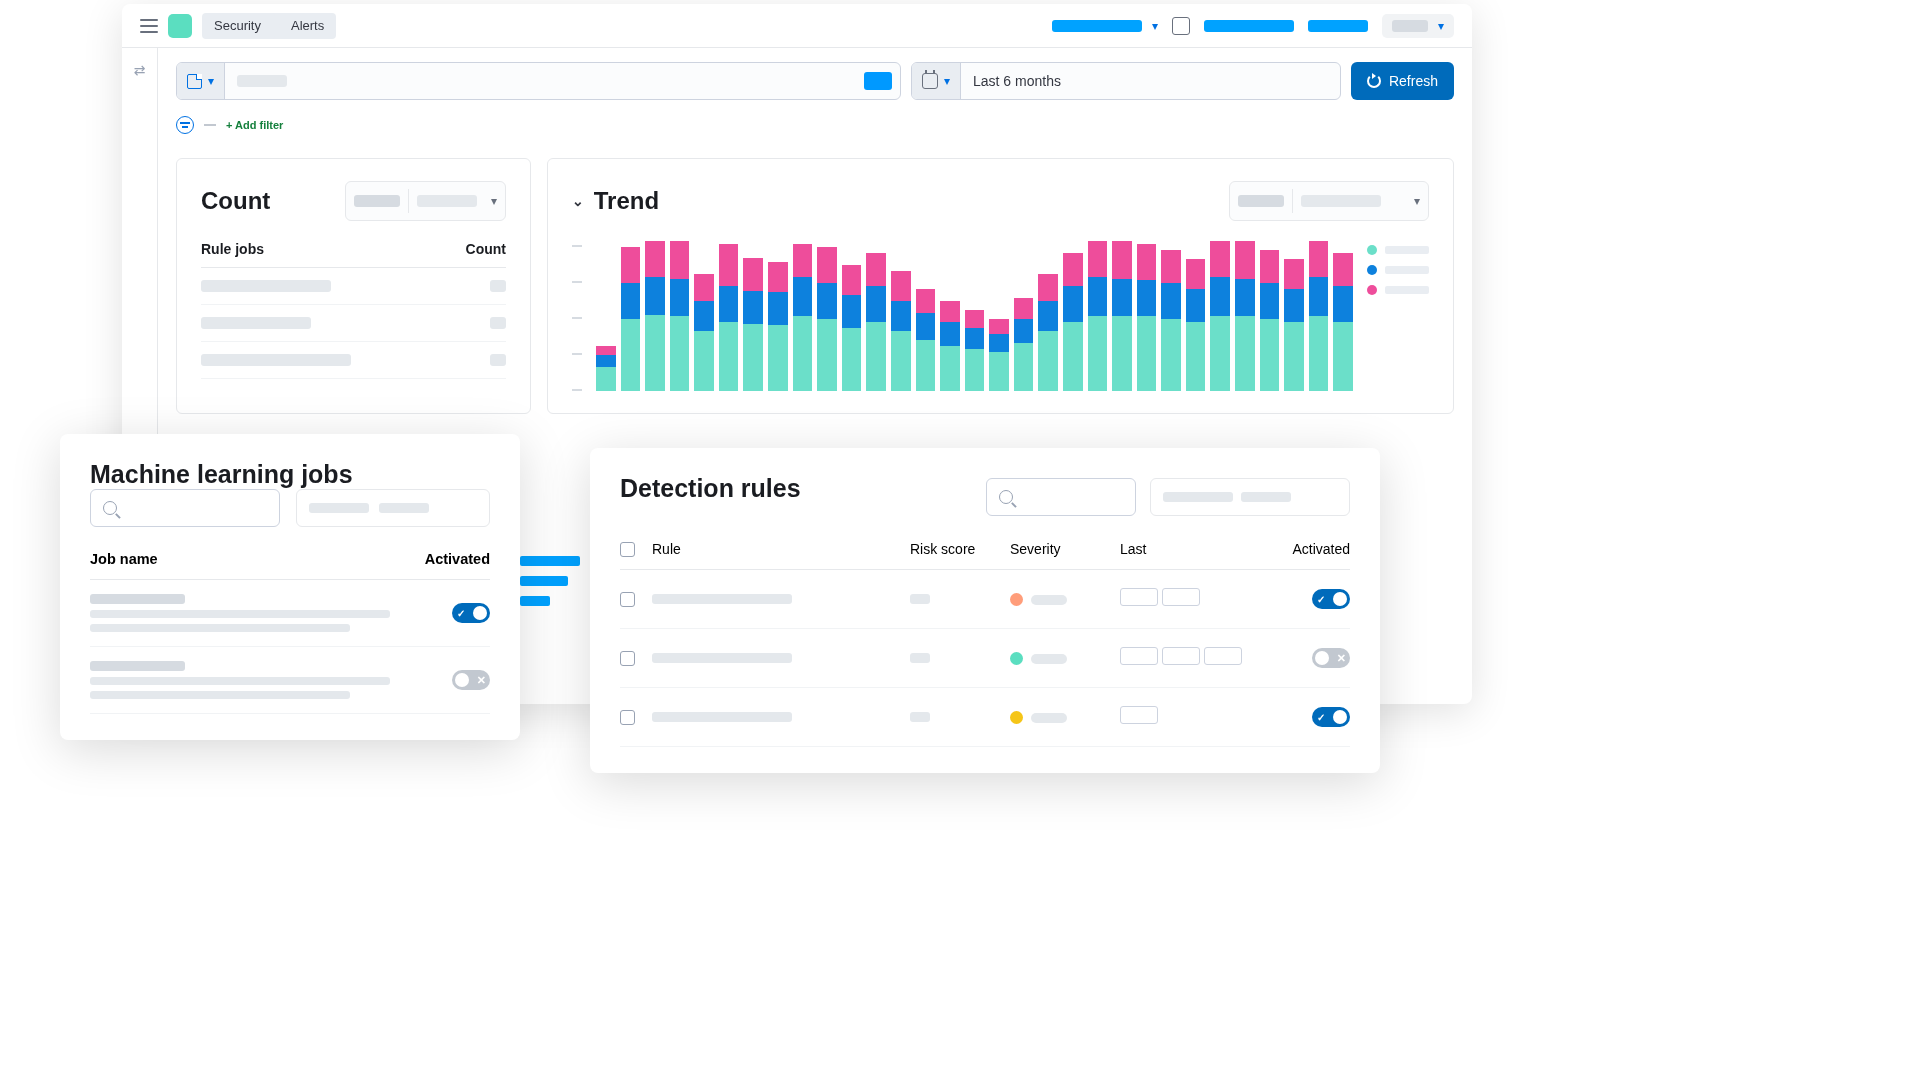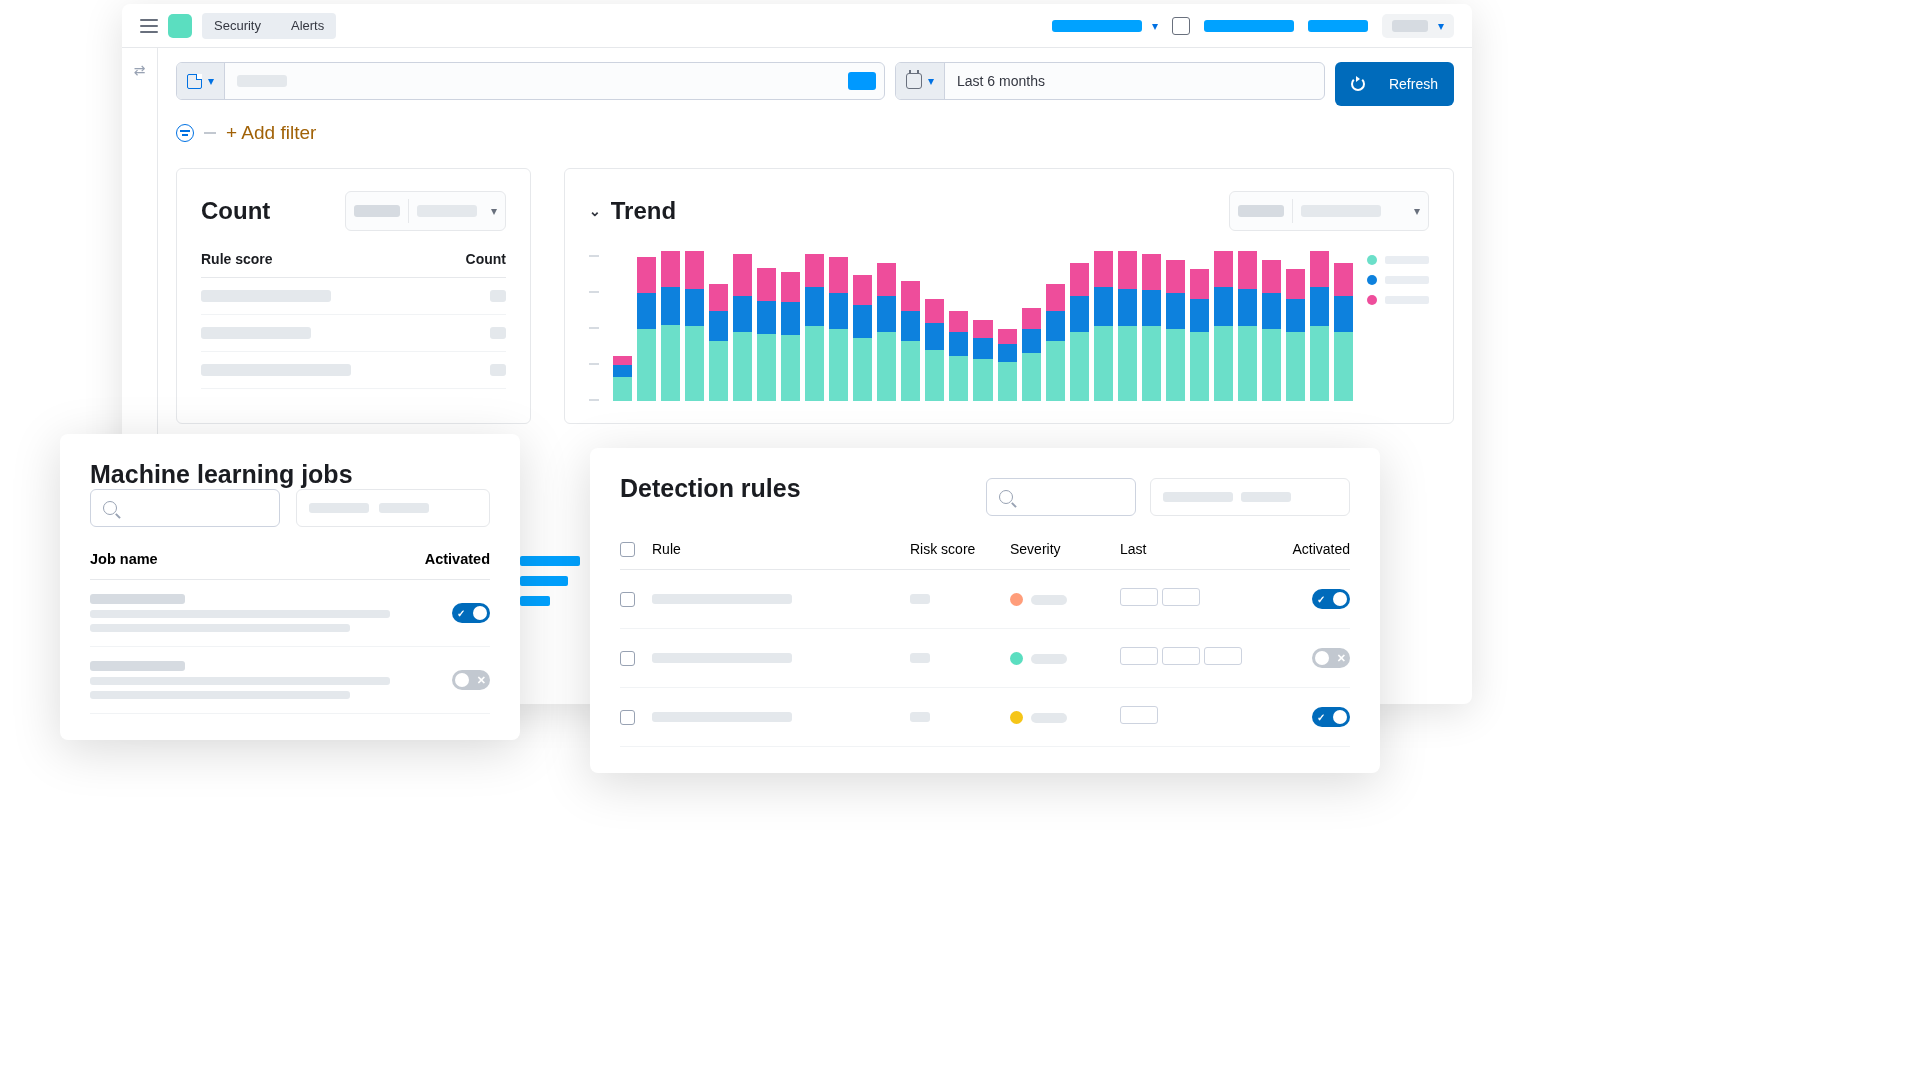--- a/index.html
+++ b/index.html
@@ -41,31 +41,31 @@
 .save-icon{width:15px;height:15px;border:1.8px solid #0071e3;border-radius:2px;position:relative}
 .save-icon::after{content:"";position:absolute;right:-1px;top:-1px;width:5px;height:5px;background:#fff;border-left:1.8px solid #0071e3;border-bottom:1.8px solid #0071e3}
 .query-body{flex:1;padding:0 12px;display:flex;align-items:center}
 .lang-pill{background:#0099ff;width:28px;height:18px;border-radius:3px;margin-right:8px}
 .date-box{display:flex;border:1px solid #cdd3df;background:#fbfcfd;border-radius:6px;overflow:hidden;height:38px;align-items:center;flex:0 0 430px}
 .date-prefix{background:#e9edf2;height:100%;display:flex;align-items:center;padding:0 10px;gap:6px;border-right:1px solid #cdd3df}
 .cal-icon{width:16px;height:16px;border:1.8px solid #69707d;border-radius:3px;position:relative}
 .cal-icon::before{content:"";position:absolute;top:-4px;left:2px;width:2px;height:4px;background:#69707d}
 .cal-icon::after{content:"";position:absolute;top:-4px;right:2px;width:2px;height:4px;background:#69707d}
 .date-text{padding:0 12px;font-size:14px;color:#343741}
-.refresh-btn{background:#006bbb;color:#fff;border:none;border-radius:6px;padding:0 16px;height:44px;display:flex;align-items:center;gap:24px;font-weight:500;font-size:14px;cursor:pointer}
+.refresh-btn{background:#006bbb;color:#fff;border:none;border-radius:6px;padding:0 16px;height:38px;display:flex;align-items:center;gap:8px;font-weight:500;font-size:14px;cursor:pointer}
 .refresh-icon{width:14px;height:14px;border:2px solid #fff;border-radius:50%;border-top-color:transparent;position:relative}
 .refresh-icon::after{content:"";position:absolute;top:-3px;left:3px;border-left:4px solid #fff;border-top:3px solid transparent;border-bottom:3px solid transparent}
 .filter-row{display:flex;align-items:center;gap:10px;margin-top:16px}
 .filter-icon{width:18px;height:18px;border:1.8px solid #0071e3;border-radius:50%;display:flex;align-items:center;justify-content:center;position:relative}
 .filter-icon::before,.filter-icon::after{content:"";position:absolute;background:#0071e3;height:1.5px}
 .filter-icon::before{width:10px;top:5px}
 .filter-icon::after{width:6px;top:9px}
 .filter-dash{width:12px;height:1.5px;background:#c2c8d0}
-.add-filter{color:#a16207;font-size:19px;font-weight:400;cursor:pointer}
-.panels-row{display:flex;gap:33px;margin-top:24px}
+.add-filter{color:#15803d;font-size:11px;font-weight:700;cursor:pointer}
+.panels-row{display:flex;gap:16px;margin-top:24px}
 .panel{border:1px solid #e6e8eb;border-radius:6px;padding:22px 24px;background:#fff}
 .panel-count{width:355px}
 .panel-trend{flex:1}
 .panel-header{display:flex;justify-content:space-between;align-items:center;margin-bottom:20px}
 .panel-title{font-size:24px;font-weight:800;color:#1a1c21;display:flex;align-items:center;gap:10px}
 .chev-down{font-size:14px;color:#343741}
 .panel-selector{display:flex;align-items:center;border:1px solid #e6e8eb;border-radius:6px;height:40px;background:#fbfcfd;padding:0 8px;gap:8px}
 .sel-chunk{height:12px;border-radius:3px;background:#e4e8ec}
 .sel-chunk.dark{background:#d6dbe1}
 .count-head{display:flex;justify-content:space-between;font-weight:700;font-size:14px;color:#1a1c21;padding-bottom:10px;border-bottom:1px solid #e6e8eb}
@@ -197,21 +197,21 @@
           <div class="panel-header">
             <div class="panel-title">Count</div>
             <div class="panel-selector">
               <div class="sel-chunk dark" style="width:46px"></div>
               <div style="width:1px;height:24px;background:#e6e8eb"></div>
               <div class="sel-chunk" style="width:60px"></div>
               <span class="chev" style="color:#69707d;margin-left:6px">▾</span>
             </div>
           </div>
           <div class="count-head">
-            <span>Rule score</span>
+            <span>Rule jobs</span>
             <span>Count</span>
           </div>
           <div class="count-row">
               <div class="ph-bar ph-grey" style="width:130px;height:12px"></div>
               <div class="ph-bar ph-grey" style="width:16px;height:12px"></div>
             </div>
           <div class="count-row">
               <div class="ph-bar ph-grey" style="width:110px;height:12px"></div>
               <div class="ph-bar ph-grey" style="width:16px;height:12px"></div>
             </div>

